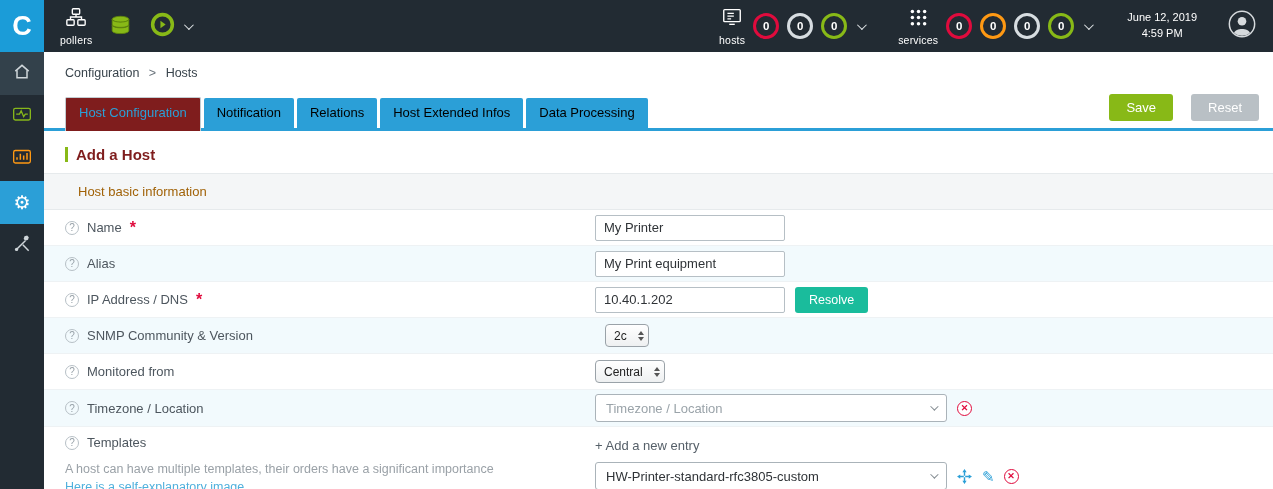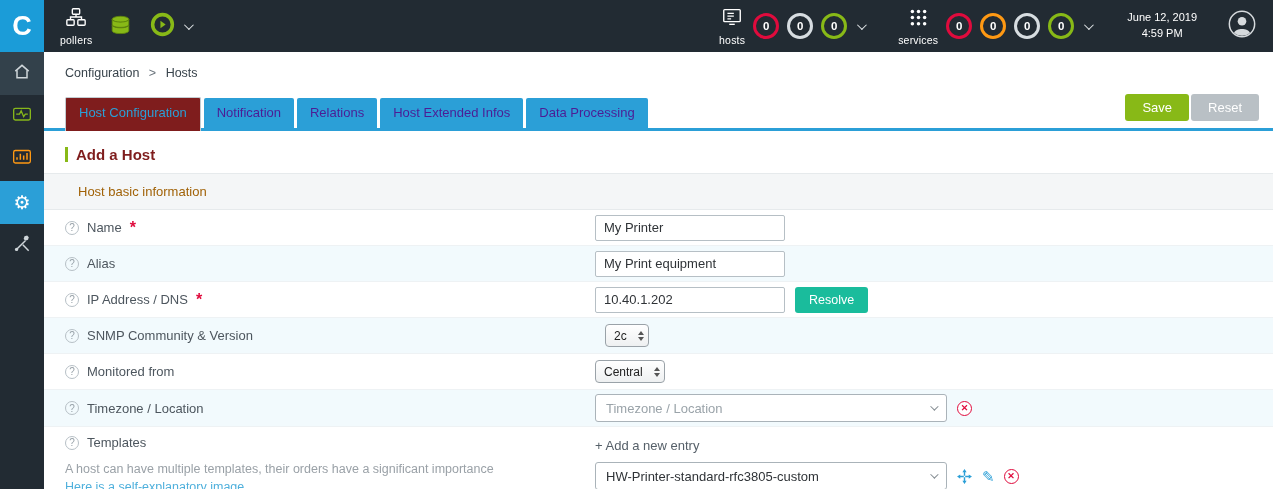--- a/index.html
+++ b/index.html
@@ -27,23 +27,23 @@
 .side-item.active{background:#2b9fd7}
 .gear-glyph{font-size:19px;color:#fff;line-height:1}
 
 
 .main{margin-left:44px;background:#fff}
 .breadcrumb{padding:14px 0 0 21px;font-size:12.5px;color:#39444c}
 .breadcrumb .sep{margin:0 6px;color:#6a747c}
 .breadcrumb .crumb{cursor:pointer}
 
 .tabbar{display:flex;align-items:flex-end;padding:12px 14px 0 21px;border-bottom:3px solid #2b9fd7;margin-top:2px}
-.tab{background:#2b9fd7;color:#4c1d95;font-size:13px;padding:7px 13px 8px;margin-right:3px;border-radius:2px 2px 0 0;cursor:pointer;white-space:nowrap}
+.tab{background:#2b9fd7;color:#000000;font-size:13px;padding:7px 13px 8px;margin-right:3px;border-radius:2px 2px 0 0;cursor:pointer;white-space:nowrap}
 .tab.active{background:#7f1d1d;color:#2b9fd7;border:1px solid #c3ccd1;border-bottom:0;margin-bottom:-3px;padding-bottom:11px}
-.actions{margin-left:auto;display:flex;gap:2px;padding-bottom:7px}
+.actions{margin-left:auto;display:flex;gap:18px;padding-bottom:7px}
 .btn{font-size:13px;color:#fff;padding:6px 17px;border-radius:3px;border:none;cursor:pointer;font-family:inherit}
 .btn-save{background:#88b917}
 .btn-reset{background:#b9c0c5}
 
 .page-title{margin:15px 0 10px 21px;font-size:15px;font-weight:bold;color:#7f1d1d;display:flex;align-items:center}
 .title-bar{display:inline-block;width:3px;height:15px;background:#88b917;margin-right:8px}
 
 
 .section-row{background:#f4f6f7;border-top:1px solid #e6eaec;border-bottom:1px solid #e6eaec;padding:10px 34px;font-size:13px;color:#a16207}
 .row{display:flex;align-items:center;min-height:36px;padding:4px 14px 4px 21px;border-bottom:1px solid #eef2f4;background:#fff}

